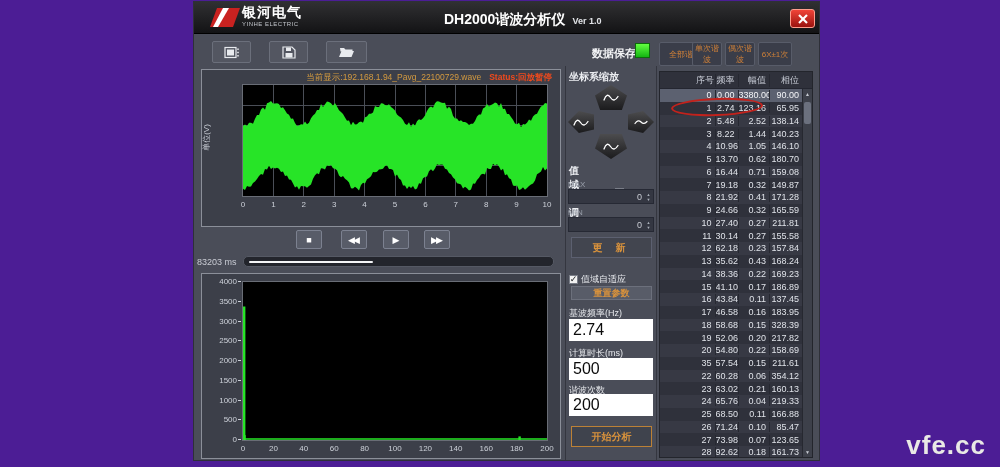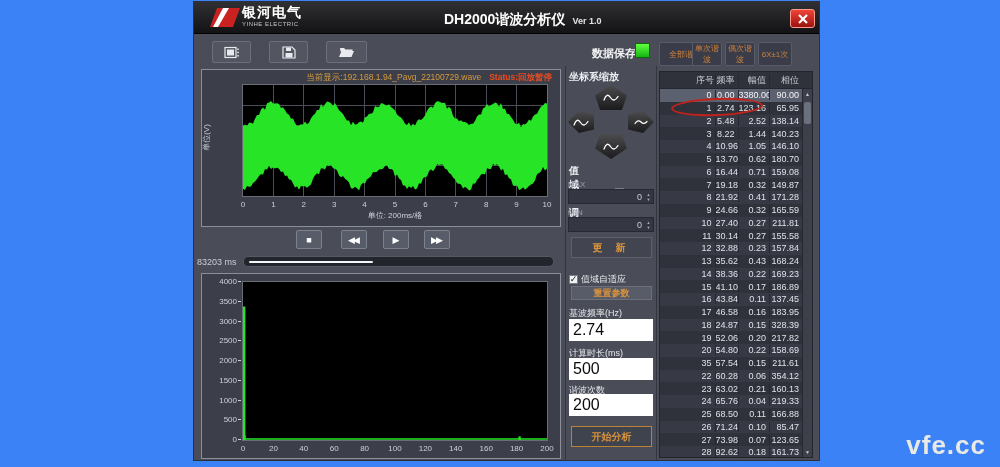--- a/index.html
+++ b/index.html
@@ -1,17 +1,17 @@
 <!DOCTYPE html>
 <html><head>
 <meta charset="utf-8">
 <style>
   * { margin:0; padding:0; box-sizing:border-box; }
   body { font-family:"Liberation Sans", sans-serif; background:#fff; }
-  .page { position:relative; width:1000px; height:467px; background:#3b82f6; overflow:hidden; }
+  .page { position:relative; width:1000px; height:467px; background:#4c1d95; overflow:hidden; }
   .window { position:absolute; left:193px; top:1px; width:627px; height:460px;
             background:#4a4d58; border:1px solid #2e3038; }
 
   
   .titlebar { position:absolute; left:0; top:0; width:100%; height:32px;
               background:linear-gradient(#303032,#131315); border-bottom:1px solid #000; }
   .logo { position:absolute; left:16px; top:5px; }
   .brand { position:absolute; left:48px; top:3px; line-height:1; }
   .brand-cn { color:#fff; font-size:14px; font-weight:bold; letter-spacing:1px; }
   .brand-en { color:#c3c6cc; font-size:6px; letter-spacing:.5px; margin-top:2px; }
@@ -203,21 +203,20 @@
           <span class="xtick" style="left: 51.8px; top: 1px;">2</span>
           <span class="xtick" style="left: 82.2px; top: 1px;">3</span>
           <span class="xtick" style="left: 112.6px; top: 1px;">4</span>
           <span class="xtick" style="left: 143px; top: 1px;">5</span>
           <span class="xtick" style="left: 173.4px; top: 1px;">6</span>
           <span class="xtick" style="left: 203.8px; top: 1px;">7</span>
           <span class="xtick" style="left: 234.2px; top: 1px;">8</span>
           <span class="xtick" style="left: 264.6px; top: 1px;">9</span>
           <span class="xtick" style="left: 295px; top: 1px;">10</span>
         </div>
-      <div class="x-unit">单位: 200ms/格</div>
     </div>
 
     <div class="pb-btn" style="left:102px;letter-spacing:0;padding:0;">
         <span>■</span>
       </div>
     <div class="pb-btn" style="left:147px;">
         <span style="letter-spacing:-2px;">◀◀</span>
       </div>
     <div class="pb-btn" style="left:189px;letter-spacing:0;padding:0;">
         <span>▶</span>
@@ -408,21 +407,21 @@
             <span class="cell c3">211.81</span>
           </div>
           <div class="trow">
             <span class="cell c0">11</span>
             <span class="cell c1">30.14</span>
             <span class="cell c2">0.27</span>
             <span class="cell c3">155.58</span>
           </div>
           <div class="trow alt">
             <span class="cell c0">12</span>
-            <span class="cell c1">32.88</span>
+            <span class="cell c1">62.18</span>
             <span class="cell c2">0.23</span>
             <span class="cell c3">157.84</span>
           </div>
           <div class="trow">
             <span class="cell c0">13</span>
             <span class="cell c1">35.62</span>
             <span class="cell c2">0.43</span>
             <span class="cell c3">168.24</span>
           </div>
           <div class="trow alt">
@@ -444,21 +443,21 @@
             <span class="cell c3">137.45</span>
           </div>
           <div class="trow">
             <span class="cell c0">17</span>
             <span class="cell c1">46.58</span>
             <span class="cell c2">0.16</span>
             <span class="cell c3">183.95</span>
           </div>
           <div class="trow alt">
             <span class="cell c0">18</span>
-            <span class="cell c1">24.87</span>
+            <span class="cell c1">58.68</span>
             <span class="cell c2">0.15</span>
             <span class="cell c3">328.39</span>
           </div>
           <div class="trow">
             <span class="cell c0">19</span>
             <span class="cell c1">52.06</span>
             <span class="cell c2">0.20</span>
             <span class="cell c3">217.82</span>
           </div>
           <div class="trow alt">

